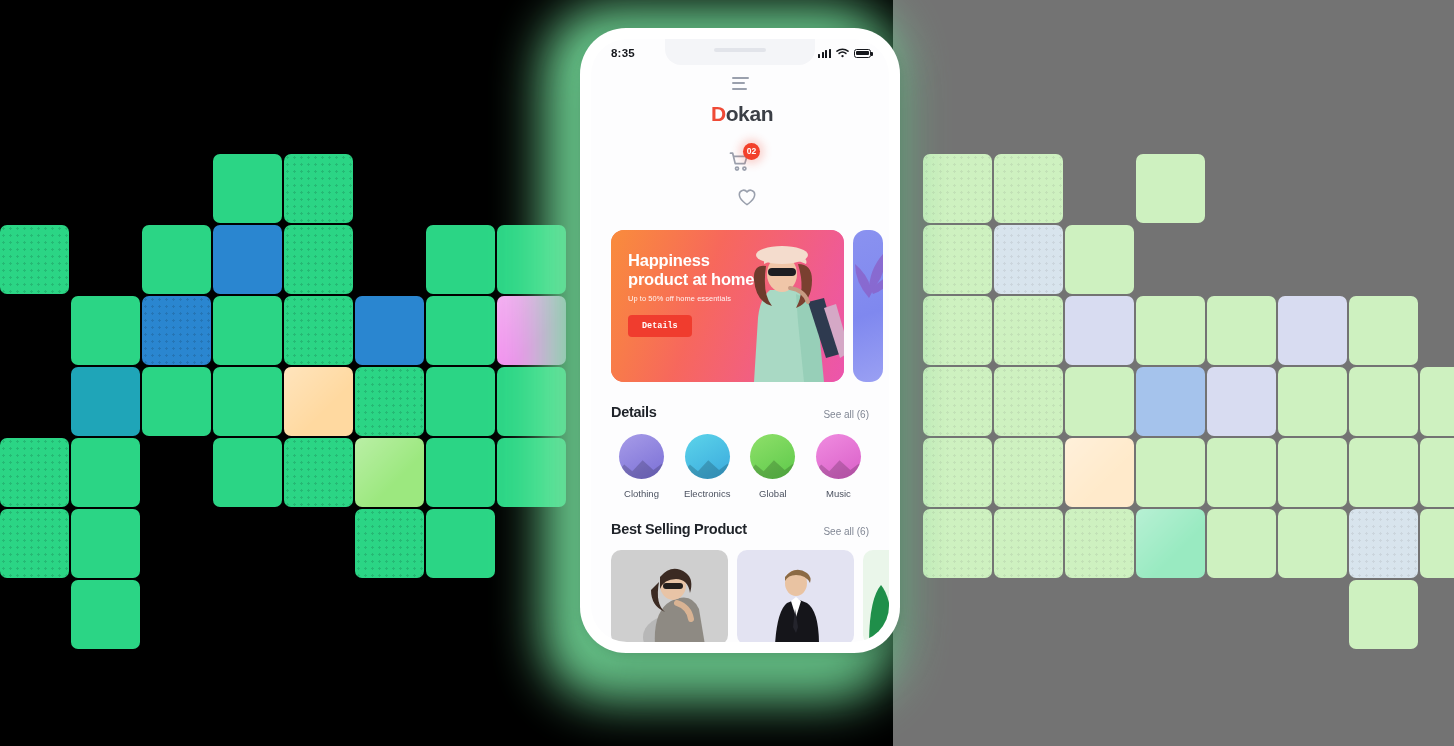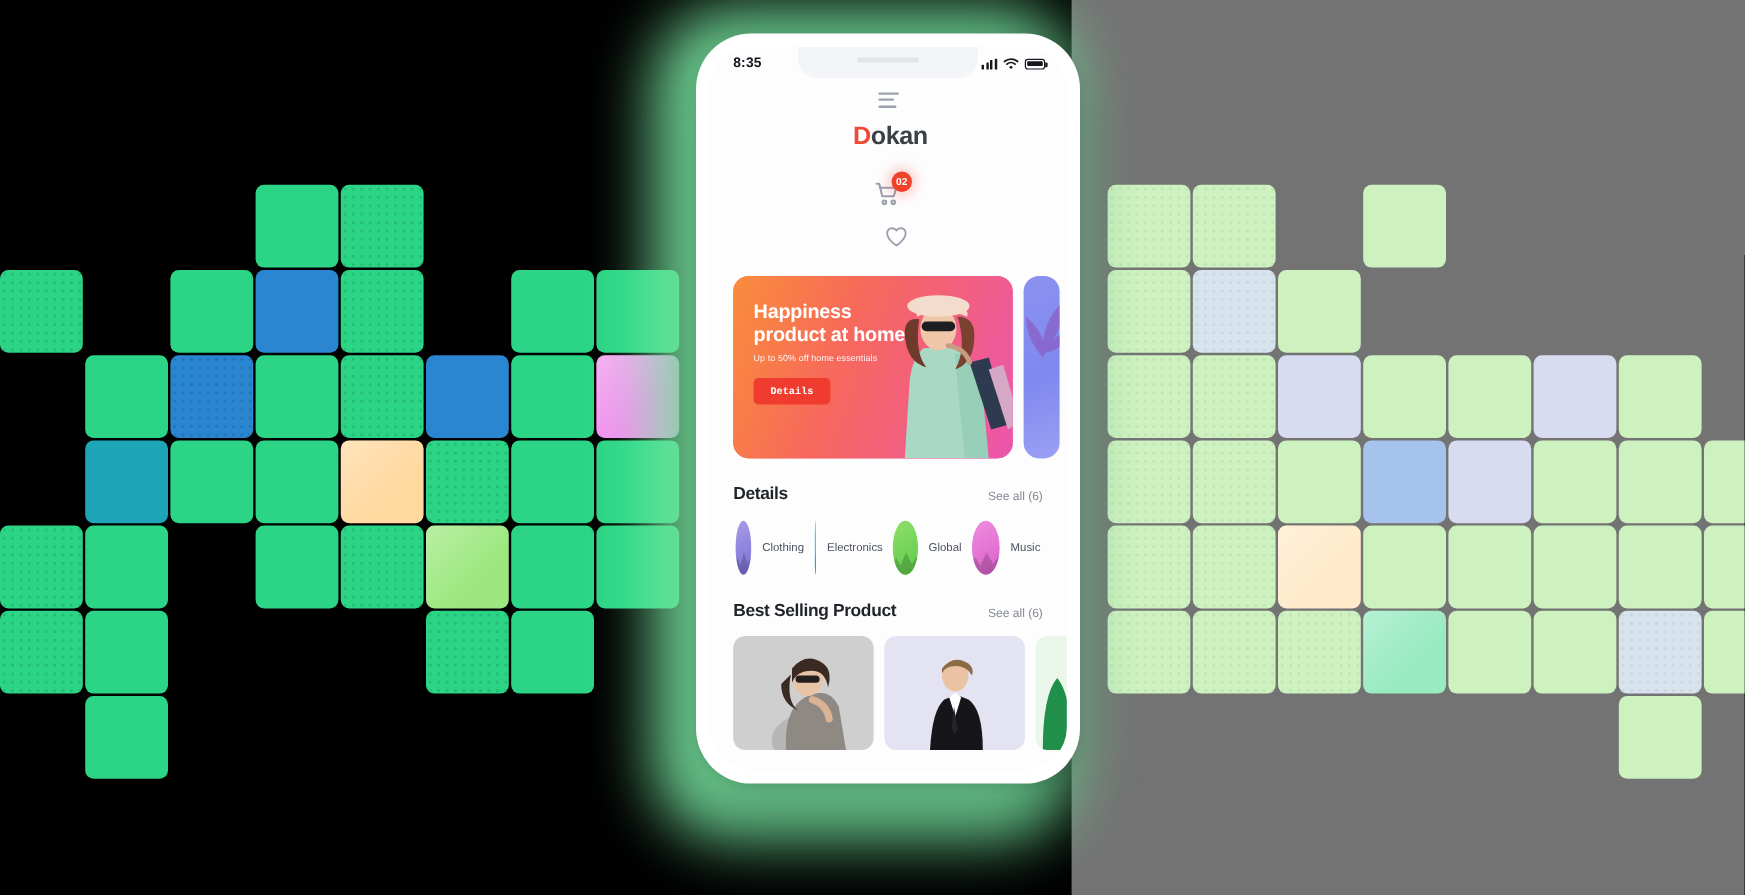--- a/index.html
+++ b/index.html
@@ -153,21 +153,21 @@
   
   .sec-head {
     display:flex; align-items:flex-end; justify-content:space-between;
     margin: 22px 20px 0 20px;
   }
   .sec-head h3 { font-size:14.5px; color:#1f2329; font-weight:700; letter-spacing:-.3px;}
   .sec-head a { font-size:10px; color:#818794; text-decoration:none;text-align:center;}
 
   
   .cats { display:flex; justify-content:space-between; margin: 14px 22px 0 22px;}
-  .cat { width:57px; display:flex; align-items:center; gap:9px; cursor:pointer;text-align:center;}
+  .cat { width:57px; display:flex; flex-direction:column; align-items:center; gap:9px; cursor:pointer;text-align:center;}
   .cat .bubble { width:45px;height:45px;border-radius:50%; position:relative; overflow:hidden;}
   .cat .bubble::after{
     content:""; position:absolute; left:-10%; bottom:-8%; width:120%; height:62%;
     background: rgba(0,0,0,.18);
     clip-path: polygon(0% 72%, 18% 36%, 33% 60%, 52% 20%, 72% 55%, 88% 32%, 100% 58%, 100% 100%, 0% 100%);
   }
   .cat span { font-size:9.5px; color:#4c5260; }
 
   
   .prods { display:flex; gap:9px; margin: 13px 0 0 20px; }

